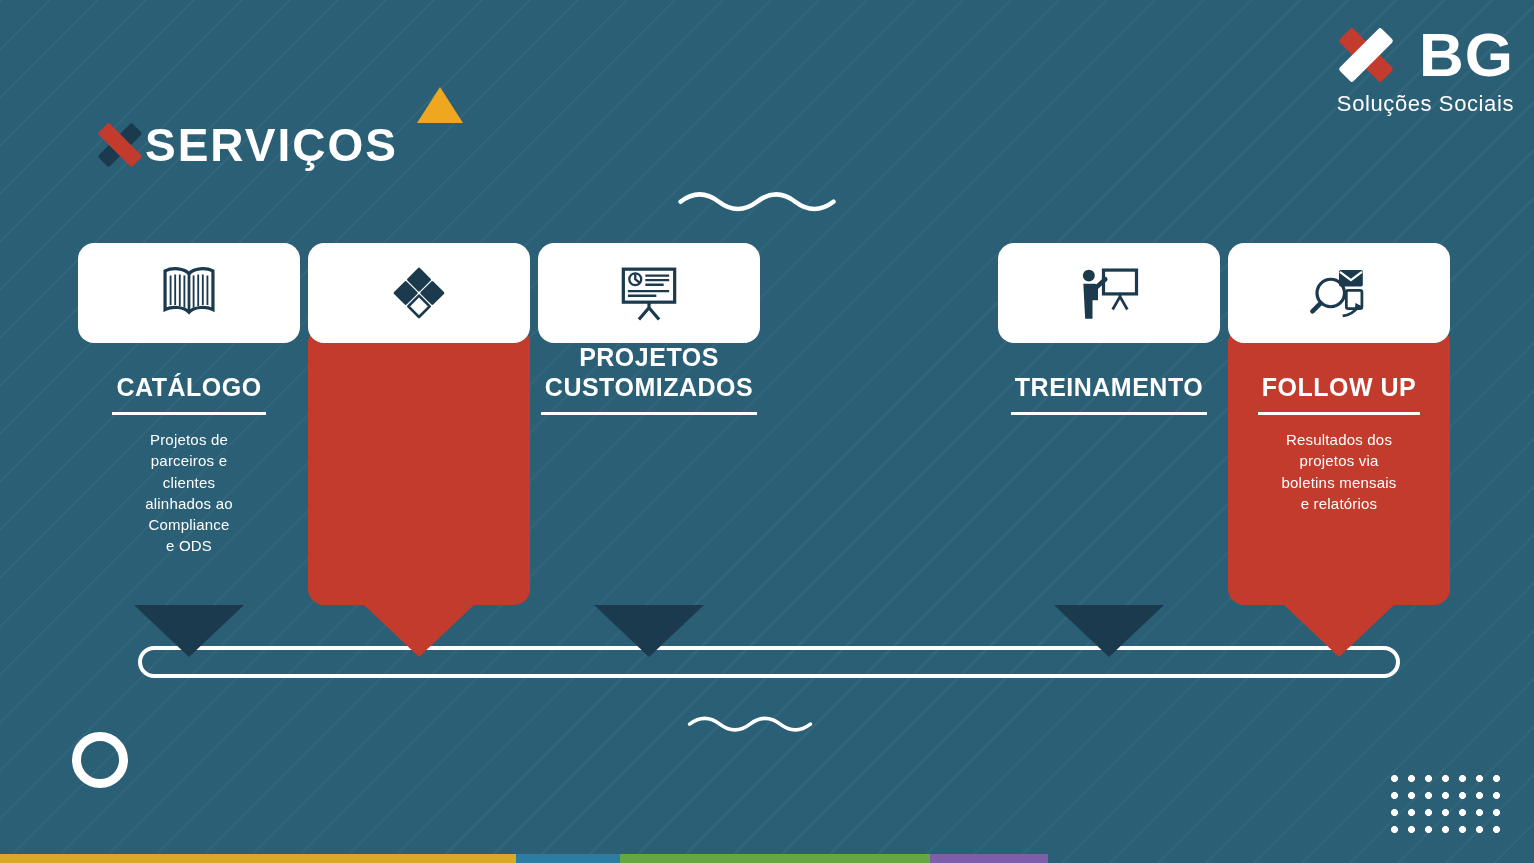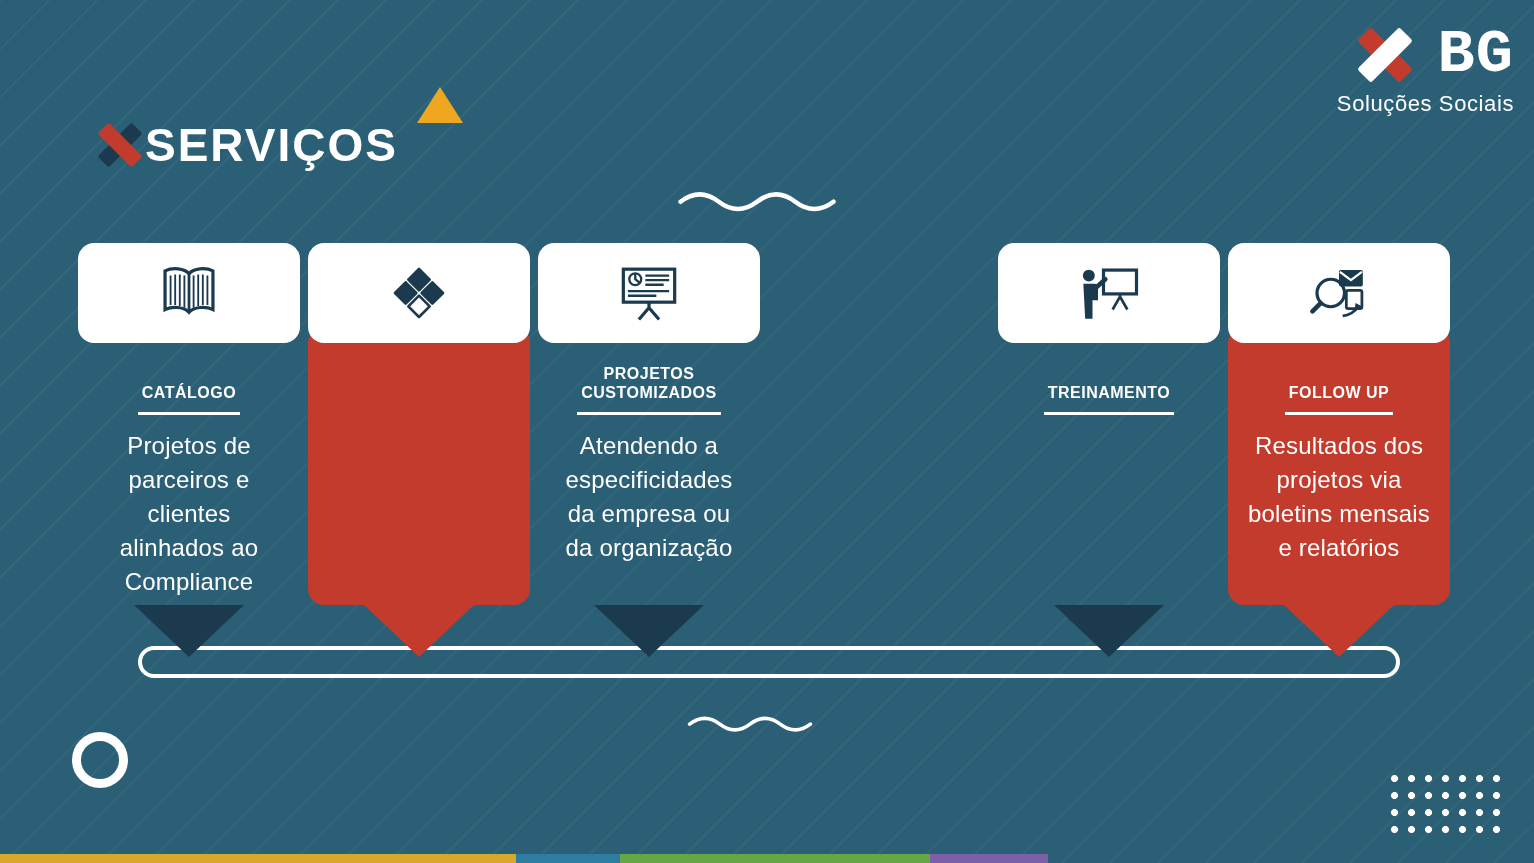--- a/index.html
+++ b/index.html
@@ -18,38 +18,38 @@
   .header { position:absolute; left:95px; top:118px; display:flex; align-items:center; z-index:2; }
   .header-title { color:#fff; font-size:46px; font-weight:bold; letter-spacing:2px; }
   .tri-accent {
     position:absolute; left:417px; top:87px; width:0; height:0; z-index:2;
     border-left:23px solid transparent; border-right:23px solid transparent;
     border-bottom:36px solid var(--accent_yellow,#eea71f);
   }
 
   
   .brand { position:absolute; right:20px; top:24px; display:flex; flex-direction:column; align-items:flex-end; z-index:2; }
-  .brand-row { display:flex; align-items:center; gap:22px;font-family:Liberation Mono, monospace; }
+  .brand-row { display:flex; align-items:center; gap:22px; }
   .brand-name { color:#fff; font-size:62px; font-weight:bold; letter-spacing:1px; line-height:1; }
   .brand-tagline { color:#fff; font-size:22px; letter-spacing:0.6px; margin-top:5px; }
 
   
   .card { position:absolute; top:243px; width:222px; height:362px; z-index:2; }
   .card-red-body { position:absolute; left:0; top:84px; right:0; bottom:0; background:var(--card_red,#c23b2c); border-radius:16px; }
   .card-header {
     position:absolute; left:0; top:0; right:0; height:100px; background:#fff;
     border-radius:16px; display:flex; align-items:center; justify-content:center;
   }
   .title-zone { position:absolute; left:0; top:100px; right:0; height:72px; display:flex; align-items:flex-end; justify-content:center; }
   .card-title {
-    color:#fff; font-weight:bold; font-size:16px; letter-spacing:0.5px; text-align:center;
+    color:#fff; font-weight:bold; font-size:25px; letter-spacing:0.5px; text-align:center;
     white-space:pre-line; line-height:1.2; padding:0 4px 10px; border-bottom:3px solid #fff;
   }
   .card-body {
-    position:absolute; left:8px; right:8px; top:186px; color:#fff; font-size:24px;
+    position:absolute; left:8px; right:8px; top:186px; color:#fff; font-size:15px;
     line-height:1.42; text-align:center; white-space:pre-line; letter-spacing:0.2px;
   }
   .card-pointer {
     position:absolute; left:50%; top:100%; transform:translateX(-50%); width:0; height:0; z-index:3;
     border-left:55px solid transparent; border-right:55px solid transparent;
     border-top:52px solid var(--icon_navy,#1b3a4e);
   }
   .card.red .card-pointer { border-top-color:var(--card_red,#c23b2c); }
 
   
@@ -164,24 +164,20 @@
         <circle class="ic-s" stroke-width="2.5" cx="21" cy="16" r="6.5"></circle>
         <path class="ic-s" stroke-width="2.5" d="M21 9.5 V16 L26 20"></path>
         <path class="ic-s" stroke-width="2.5" d="M32 12 H58 M32 17 H58 M32 22 H52 M13 29 H58 M13 34 H44"></path>
         <path class="ic-s" stroke-width="3.5" d="M36 41 V47 M36 47 L25 60 M36 47 L47 60"></path>
       </svg>
     </div>
     <div class="title-zone">
         <div class="card-title">PROJETOS
 CUSTOMIZADOS</div>
       </div>
-    <div class="card-body">Atendendo a
-especificidades
-da empresa ou
-da organização</div>
     <div class="card-pointer"></div>
   </div>
 
 
   <div class="card plain" style="left:998px">
     <div class="card-header">
       <svg width="66" height="56" viewBox="0 0 72 60">
         <rect class="ic-s" stroke-width="3.5" x="30" y="5" width="36" height="26"></rect>
         <path class="ic-s" stroke-width="3" d="M48 31 V36 M48 34 L40 48 M48 34 L56 48"></path>
         <circle class="ic-f" cx="14" cy="11" r="6.5"></circle>

